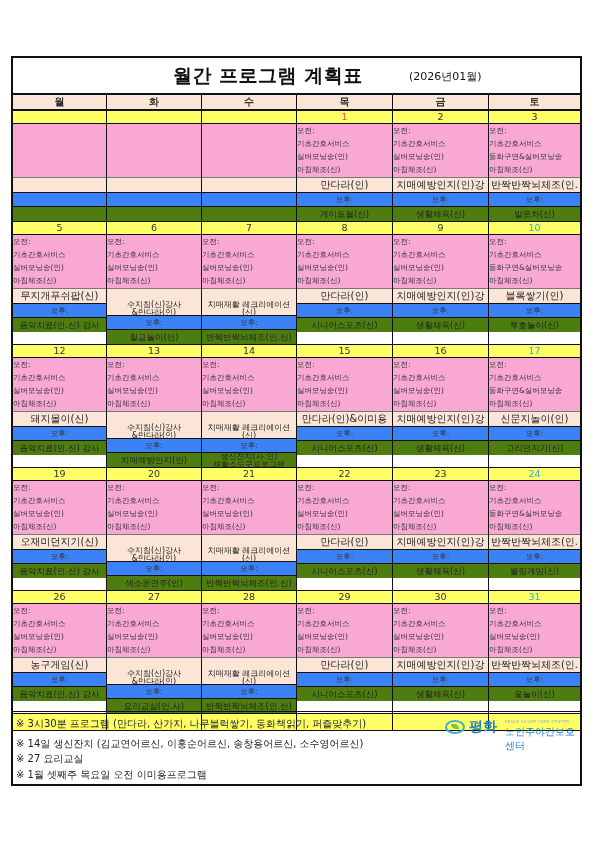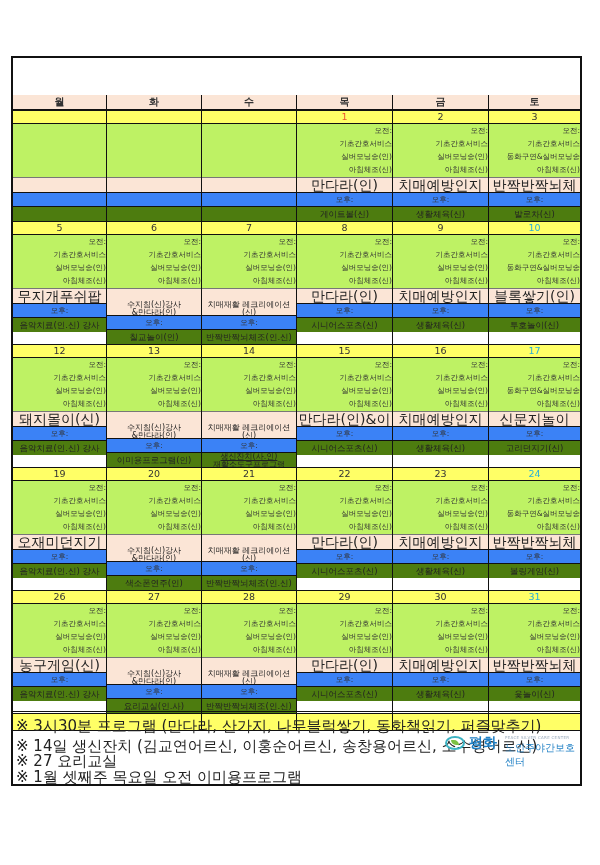--- a/index.html
+++ b/index.html
@@ -18,43 +18,47 @@
              border-right: 1.5px solid #111; box-sizing: border-box; font-weight: bold; color:#333; }
   .hdr div:last-child { border-right: none; }
   .week { display: flex; border-bottom: 1px solid #111; }
   .day { flex: 0 0 auto; border-right: 1.5px solid #111; box-sizing: border-box; }
   .day:last-child { border-right: none; }
   .c0{width:94px}.c1{width:95px}.c2{width:95px}.c3{width:96px}.c4{width:96px}.c5{width:91px}
   .date { height: 12px; background: #ffff66; border-bottom: 1px solid #111; text-align: center;
           font-size: 9.5px; line-height: 12px; color: #333; }
   .date.red { color: #e53; }
   .date.sat { color: #2ab0d8; }
-  .am { height: 53px; background: #bef264; text-align: right; font-size: 7.5px; line-height: 13px; padding-top: 0px; box-sizing: border-box; color:#333; }
+  .am { height: 53px; background: #f9a8d4; text-align: left; font-size: 7.5px; line-height: 13px; padding-top: 0px; box-sizing: border-box; color:#333; }
   .prog { height: 14px; background: #fbe5d6; border-top: 1px solid #777; border-bottom: 1px solid #111;
-          text-align: center; font-size: 14px; line-height: 14px; color: #222; overflow: hidden; }
+          text-align: center; font-size: 10px; line-height: 14px; color: #222; overflow: hidden; }
   .prog.two { line-height: 7.5px; font-size: 8px; padding-top: 12px; }
   .pmlabel { height: 13px; background: #3b82f6; border-bottom: 1px solid #111; text-align: center;
              font-size: 7.5px; line-height: 13px; color:#333; }
   .pm { height: 14px; background: #4d7c0f; text-align: center; font-size: 8.5px; line-height: 14px; color: #222; overflow: hidden; }
-  .pm.two { line-height: 7.5px; font-size: 8px; text-decoration: underline; }
+  .pm.two { line-height: 7.5px; font-size: 8px; }
   .week.empty .day { height: 16px; background: #ffff66; }
   .notes { position: absolute; left: 0; top: 653px; width: 567px; height: 73px; border-top: 1.5px solid #111; }
-  .note { position: absolute; left: 3px; font-size: 15px; color: #222; }
-  .logo { position: absolute; left: 420px; top: 21px; width: 150px; height: 22px; }
+  .note { position: absolute; left: 3px; font-size: 10px; color: #222; }
+  .logo { position: absolute; left: 420px; top: 5px; width: 150px; height: 22px; }
   .logo-circle { position: absolute; left: 12px; top: 3px; width: 20px; height: 14px; border-radius: 50%;
                  border: 2px solid #3bb3c3; box-sizing: border-box; }
   .logo-leaf { position: absolute; left: 18px; top: 7px; width: 8px; height: 5px; background: #7cc142; border-radius: 0 5px 0 5px; }
   .logo-name { position: absolute; left: 36px; top: 1px; font-size: 14px; font-weight: bold; color: #1e7fc4; }
   .logo-en { position: absolute; left: 72px; top: 2px; font-size: 4px; color: #9ab; letter-spacing: 0.3px; }
   .logo-ko { position: absolute; left: 72px; top: 8px; font-size: 10px; color: #1e7fc4; }
 </style>
 </head>
 <body>
 
 <div class="frame">
+  <div class="title-row">
+    <span class="title">월간 프로그램 계획표</span>
+    <span class="subtitle">(2026년01월)</span>
+  </div>
 
   <div class="grid">
     <div class="hdr">
       <div class="c0">월</div>
       <div class="c1">화</div>
       <div class="c2">수</div>
       <div class="c3">목</div>
       <div class="c4">금</div>
       <div class="c5">토</div>
     </div>
@@ -208,21 +212,21 @@
           <div class="day c1">
             <div class="date">13</div>
             <div class="am">
               <div>오전:</div>
               <div>기초간호서비스</div>
               <div>실버모닝송(인)</div>
               <div>아침체조(신)</div>
             </div>
             <div class="prog two">수지침(신)강사<br>&amp;만다라(인)</div>
             <div class="pmlabel">오후:</div>
-            <div class="pm">이미용프로그램(인)</div>
+            <div class="pm">치매예방인지(인)</div>
           </div>
           <div class="day c2">
             <div class="date">14</div>
             <div class="am">
               <div>오전:</div>
               <div>기초간호서비스</div>
               <div>실버모닝송(인)</div>
               <div>아침체조(신)</div>
             </div>
             <div class="prog two">치매재활 레크리에이션<br>(신)</div>

